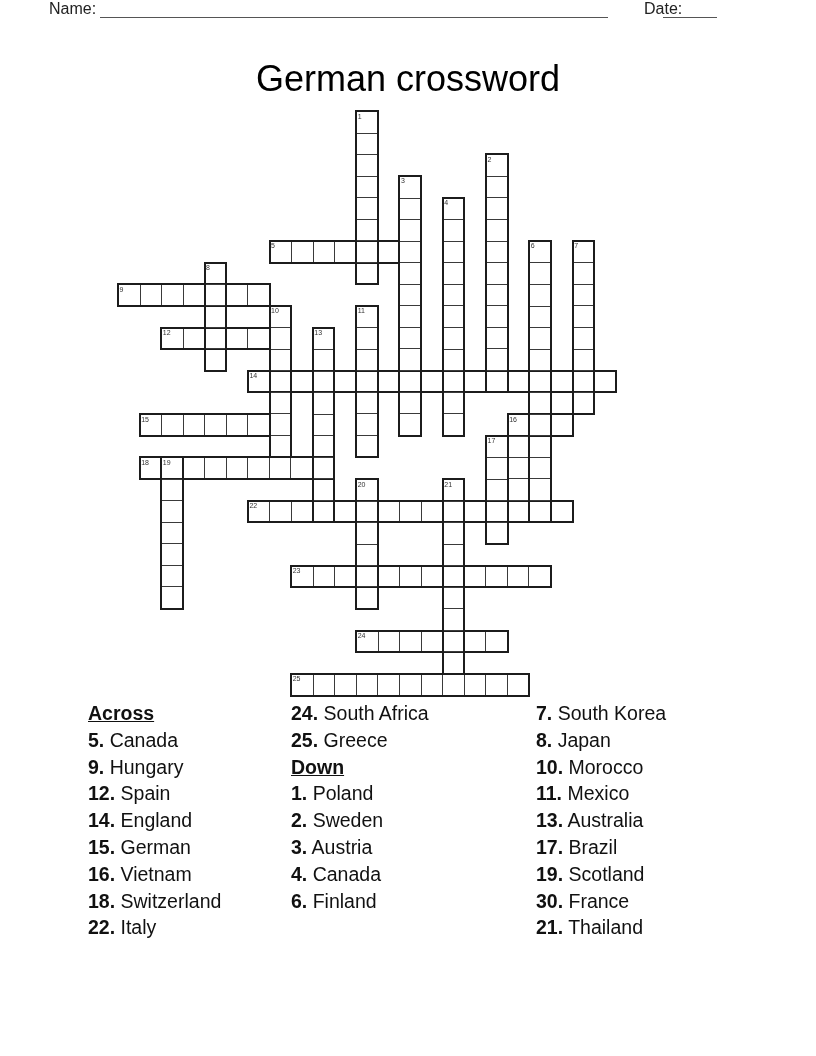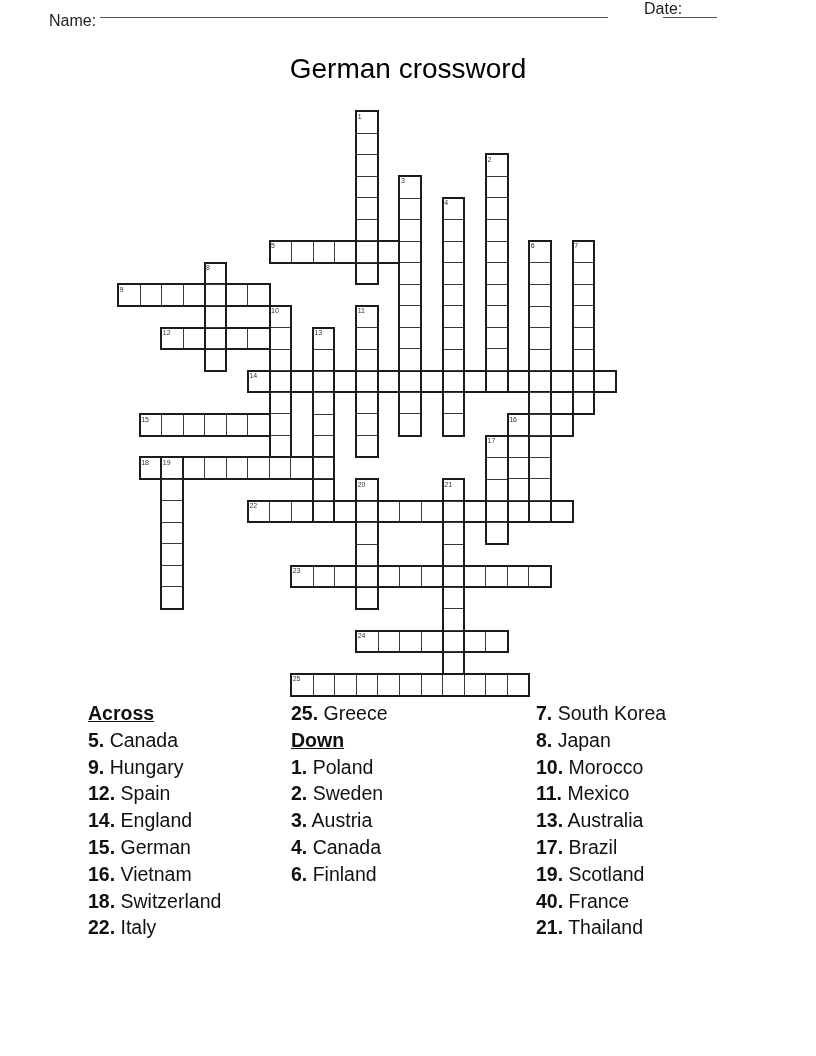--- a/index.html
+++ b/index.html
@@ -1,23 +1,23 @@
 <!DOCTYPE html>
 <html><head>
 <meta charset="utf-8">
 <style>
   html,body{margin:0;padding:0;background:#fff;}
   body{width:816px;height:1056px;position:relative;font-family:"Liberation Sans",sans-serif;color:#111;overflow:hidden;}
   .hdr-label{position:absolute;top:0px;font-size:16px;color:#222;}
-  #name-label{left:49px;margin-top:12px;}
+  #name-label{left:49px;}
   #date-label{left:644px;}
   .write-line{position:absolute;top:16px;border-bottom:1.5px solid #555;height:1px;}
   #name-line{left:100px;width:508px;}
   #date-line{left:663px;width:54px;}
-  #page-title{position:absolute;top:34px;left:0;width:100%;text-align:center;font-size:28px;font-weight:400;color:#000;}
+  #page-title{position:absolute;top:34px;left:0;width:100%;text-align:center;font-size:36px;font-weight:400;color:#000;}
   #grid{position:absolute;left:0;top:0;}
   .word-box{position:absolute;border:2px solid #1c1c1c;box-sizing:border-box;display:flex;}
   .word-box.across{flex-direction:row;}
   .word-box.down{flex-direction:column;}
   .cell{flex:1;box-sizing:border-box;background:transparent;}
   .across > .cell{border-right:1px solid #3a3a3a;}
   .across > .cell:last-child{border-right:none;}
   .down > .cell{border-bottom:1px solid #3a3a3a;}
   .down > .cell:last-child{border-bottom:none;}
   .cell-num{position:absolute;font-size:7px;line-height:7px;color:#333;z-index:5;}
@@ -344,31 +344,32 @@
     <div><span class="clue-num">5.</span><span> Canada</span></div>
     <div><span class="clue-num">9.</span><span> Hungary</span></div>
     <div><span class="clue-num">12.</span><span> Spain</span></div>
     <div><span class="clue-num">14.</span><span> England</span></div>
     <div><span class="clue-num">15.</span><span> German</span></div>
     <div><span class="clue-num">16.</span><span> Vietnam</span></div>
     <div><span class="clue-num">18.</span><span> Switzerland</span></div>
     <div><span class="clue-num">22.</span><span> Italy</span></div>
   </div>
 <div class="clue-col" id="clue-col-1">
+    <div><span class="clue-num">24.</span><span> South Africa</span></div>
     <div><span class="clue-num">25.</span><span> Greece</span></div>
     <div class="clue-heading">Down</div>
     <div><span class="clue-num">1.</span><span> Poland</span></div>
     <div><span class="clue-num">2.</span><span> Sweden</span></div>
     <div><span class="clue-num">3.</span><span> Austria</span></div>
     <div><span class="clue-num">4.</span><span> Canada</span></div>
     <div><span class="clue-num">6.</span><span> Finland</span></div>
   </div>
 <div class="clue-col" id="clue-col-2">
     <div><span class="clue-num">7.</span><span> South Korea</span></div>
     <div><span class="clue-num">8.</span><span> Japan</span></div>
     <div><span class="clue-num">10.</span><span> Morocco</span></div>
     <div><span class="clue-num">11.</span><span> Mexico</span></div>
     <div><span class="clue-num">13.</span><span> Australia</span></div>
     <div><span class="clue-num">17.</span><span> Brazil</span></div>
     <div><span class="clue-num">19.</span><span> Scotland</span></div>
-    <div><span class="clue-num">40.</span><span> France</span></div>
+    <div><span class="clue-num">30.</span><span> France</span></div>
     <div><span class="clue-num">21.</span><span> Thailand</span></div>
   </div>
 
 </body></html>

